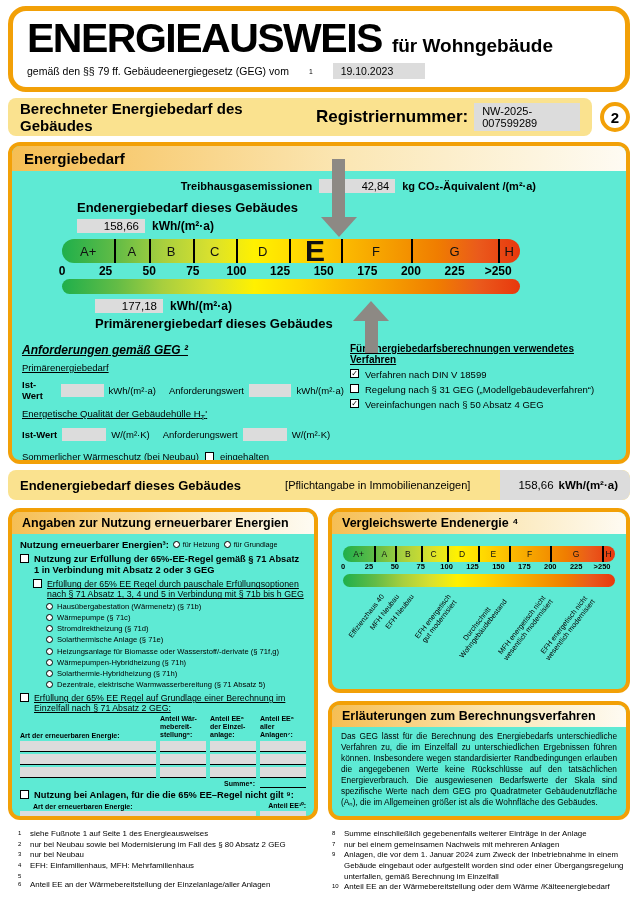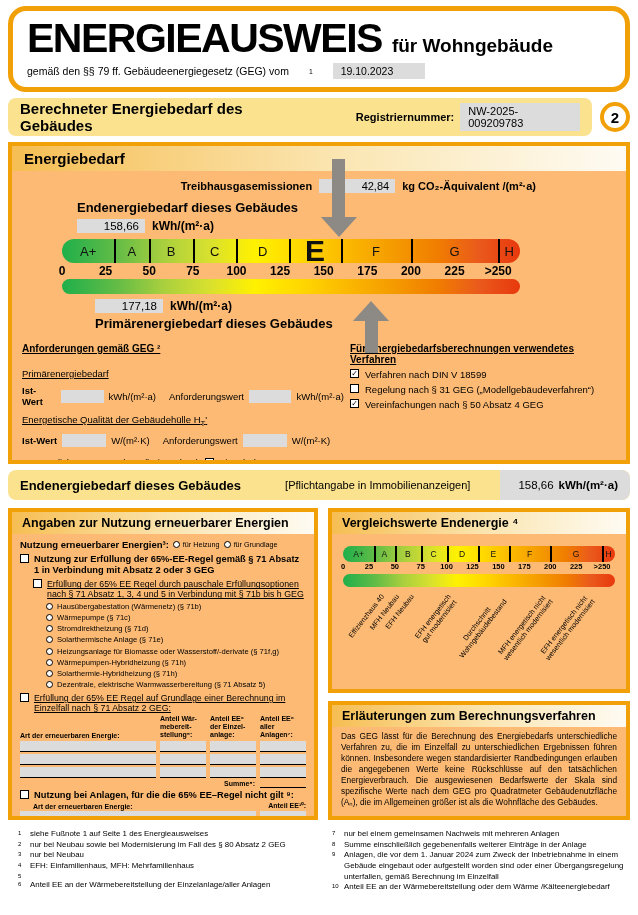--- a/index.html
+++ b/index.html
@@ -18,27 +18,27 @@
   .main-title{ font-size:41px; font-weight:bold; letter-spacing:-1.5px; line-height:1.05;}
   .sub-title{ font-size:19px; font-weight:bold; }
   .law-row{ font-size:10.5px; margin-top:3px; display:flex; align-items:center; gap:20px;}
   .field{ background:#DCDCDC; display:inline-block; }
   .date-field{ width:92px; padding:2px 8px; text-align:left; font-size:10.5px;}
 
   
   .band-row{ display:flex; align-items:center; gap:8px; margin-top:6px;}
   .section-band{ background:#FAE28F; border-radius:8px; height:38px; display:flex; align-items:center; padding:0 12px; flex:1;}
   .band-title{ font-size:15px; font-weight:bold;}
-  .reg-label{ font-size:11px; font-weight:bold; margin-left:40px;}
+  .reg-label{ font-size:17px; font-weight:bold; margin-left:40px;}
   .reg-field{ font-size:11px; padding:2px 8px; margin-left:6px;}
   .page-circle{ width:30px; height:30px; border:4px solid #F2A007; border-radius:50%;
     display:flex; align-items:center; justify-content:center; font-weight:bold; font-size:15px; flex:0 0 auto; background:#fff;}
 
   
-  .panel{ border:4px solid #F2A007; border-radius:0; background:#fdba74; overflow:hidden; margin-top:6px;}
+  .panel{ border:4px solid #F2A007; border-radius:12px; background:#5eead4; overflow:hidden; margin-top:6px;}
   .panel-head{ background:linear-gradient(90deg,#F6BE53 0%,#FBE7B5 55%,#FEFBF3 100%);
     font-weight:bold; font-size:15px; padding:4px 12px; }
   .panel-head.sm{ font-size:12.5px; padding:4px 10px;}
   .panel-body{ padding:4px 10px 6px 10px; position:relative;}
 
   #energiebedarf-panel{ height:322px; }
 
   .ghg-row{ display:flex; justify-content:flex-end; align-items:center; gap:7px; margin:4px 80px 0 0; font-size:11px;}
   .ghg-field{ width:76px; text-align:right; padding:1px 6px; font-size:11px;}
   .end-label{ font-size:13px; font-weight:bold; margin:7px 0 0 55px;}
@@ -68,21 +68,21 @@
   .arrow.down .shaft{ height:58px;}
   .arrow.down .head{ border-left:18px solid transparent; border-right:18px solid transparent; border-top:20px solid #8D8984;}
   .arrow.up{ top:62px;}
   .arrow.up .head{ border-left:18px solid transparent; border-right:18px solid transparent; border-bottom:20px solid #8D8984;}
   .arrow.up .shaft{ height:32px;}
 
   
   .geg-cols{ display:flex; margin-top:12px; font-size:9.5px;}
   .geg-left{ width:322px;}
   .geg-right{ flex:1; padding-left:6px;}
-  .geg-h{ font-size:10px; margin-bottom:14px;}
+  .geg-h{ font-size:12px; margin-bottom:5px;font-style:italic;}
   .form-row{ display:flex; align-items:center; gap:5px; margin:6px 0 7px 0;}
   .in-field{ width:44px; height:13px;}
   .cb{ width:9px; height:9px; border:1px solid #000; display:inline-flex; align-items:center;
        justify-content:center; font-size:8px; line-height:1; flex:0 0 auto; background:#fff;}
   .cb.checked::after{ content:"✓"; }
   .vf-row{ display:flex; align-items:flex-start; gap:6px; margin:4px 0; font-size:9.5px;}
   .sommer-row{ display:flex; align-items:center; gap:6px; margin-top:10px;}
 
   
   .band2{ height:30px; padding:0; overflow:hidden;}
@@ -157,21 +157,21 @@
       <span>gemäß den §§ 79 ff. Gebäudeenergiegesetz (GEG) vom</span>
       <sup>1</sup>
       <span class="field date-field">19.10.2023</span>
     </div>
   </div>
 
   <div class="band-row">
     <div class="section-band">
       <span class="band-title">Berechneter Energiebedarf des Gebäudes</span>
       <span class="reg-label">Registriernummer:</span>
-      <span class="field reg-field">NW-2025-009209783</span>
+      <span class="field reg-field">NW-2025-007599289</span>
     </div>
     <div class="page-circle">2</div>
   </div>
 
   <div class="panel" id="energiebedarf-panel">
     <div class="panel-head">Energiebedarf</div>
     <div class="panel-body">
       <div class="ghg-row">
         <span class="b">Treibhausgasemissionen</span>
         <span class="field ghg-field">42,84</span>
@@ -500,28 +500,28 @@
         <div class="fn">
           <span class="fn-n">5</span>
         </div>
         <div class="fn">
           <span class="fn-n">6</span>
           <span class="fn-t">Anteil EE an der Wärmebereitstellung der Einzelanlage/aller Anlagen</span>
         </div>
       </div>
     <div class="fn-col r" id="fn-right">
         <div class="fn">
+          <span class="fn-n">8</span>
+          <span class="fn-t">Summe einschließlich gegebenenfalls weiterer Einträge in der Anlage</span>
+        </div>
+        <div class="fn">
           <span class="fn-n">7</span>
           <span class="fn-t">nur bei einem gemeinsamen Nachweis mit mehreren Anlagen</span>
         </div>
         <div class="fn">
-          <span class="fn-n">8</span>
-          <span class="fn-t">Summe einschließlich gegebenenfalls weiterer Einträge in der Anlage</span>
-        </div>
-        <div class="fn">
           <span class="fn-n">9</span>
           <span class="fn-t">Anlagen, die vor dem 1. Januar 2024 zum Zweck der Inbetriebnahme in einem Gebäude eingebaut oder aufgestellt worden sind oder einer Übergangsregelung unterfallen, gemäß Berechnung im Einzelfall</span>
         </div>
         <div class="fn">
           <span class="fn-n">10</span>
           <span class="fn-t">Anteil EE an der Wärmebereitstellung oder dem Wärme /Kälteenergiebedarf</span>
         </div>
       </div>
   </div>
 

